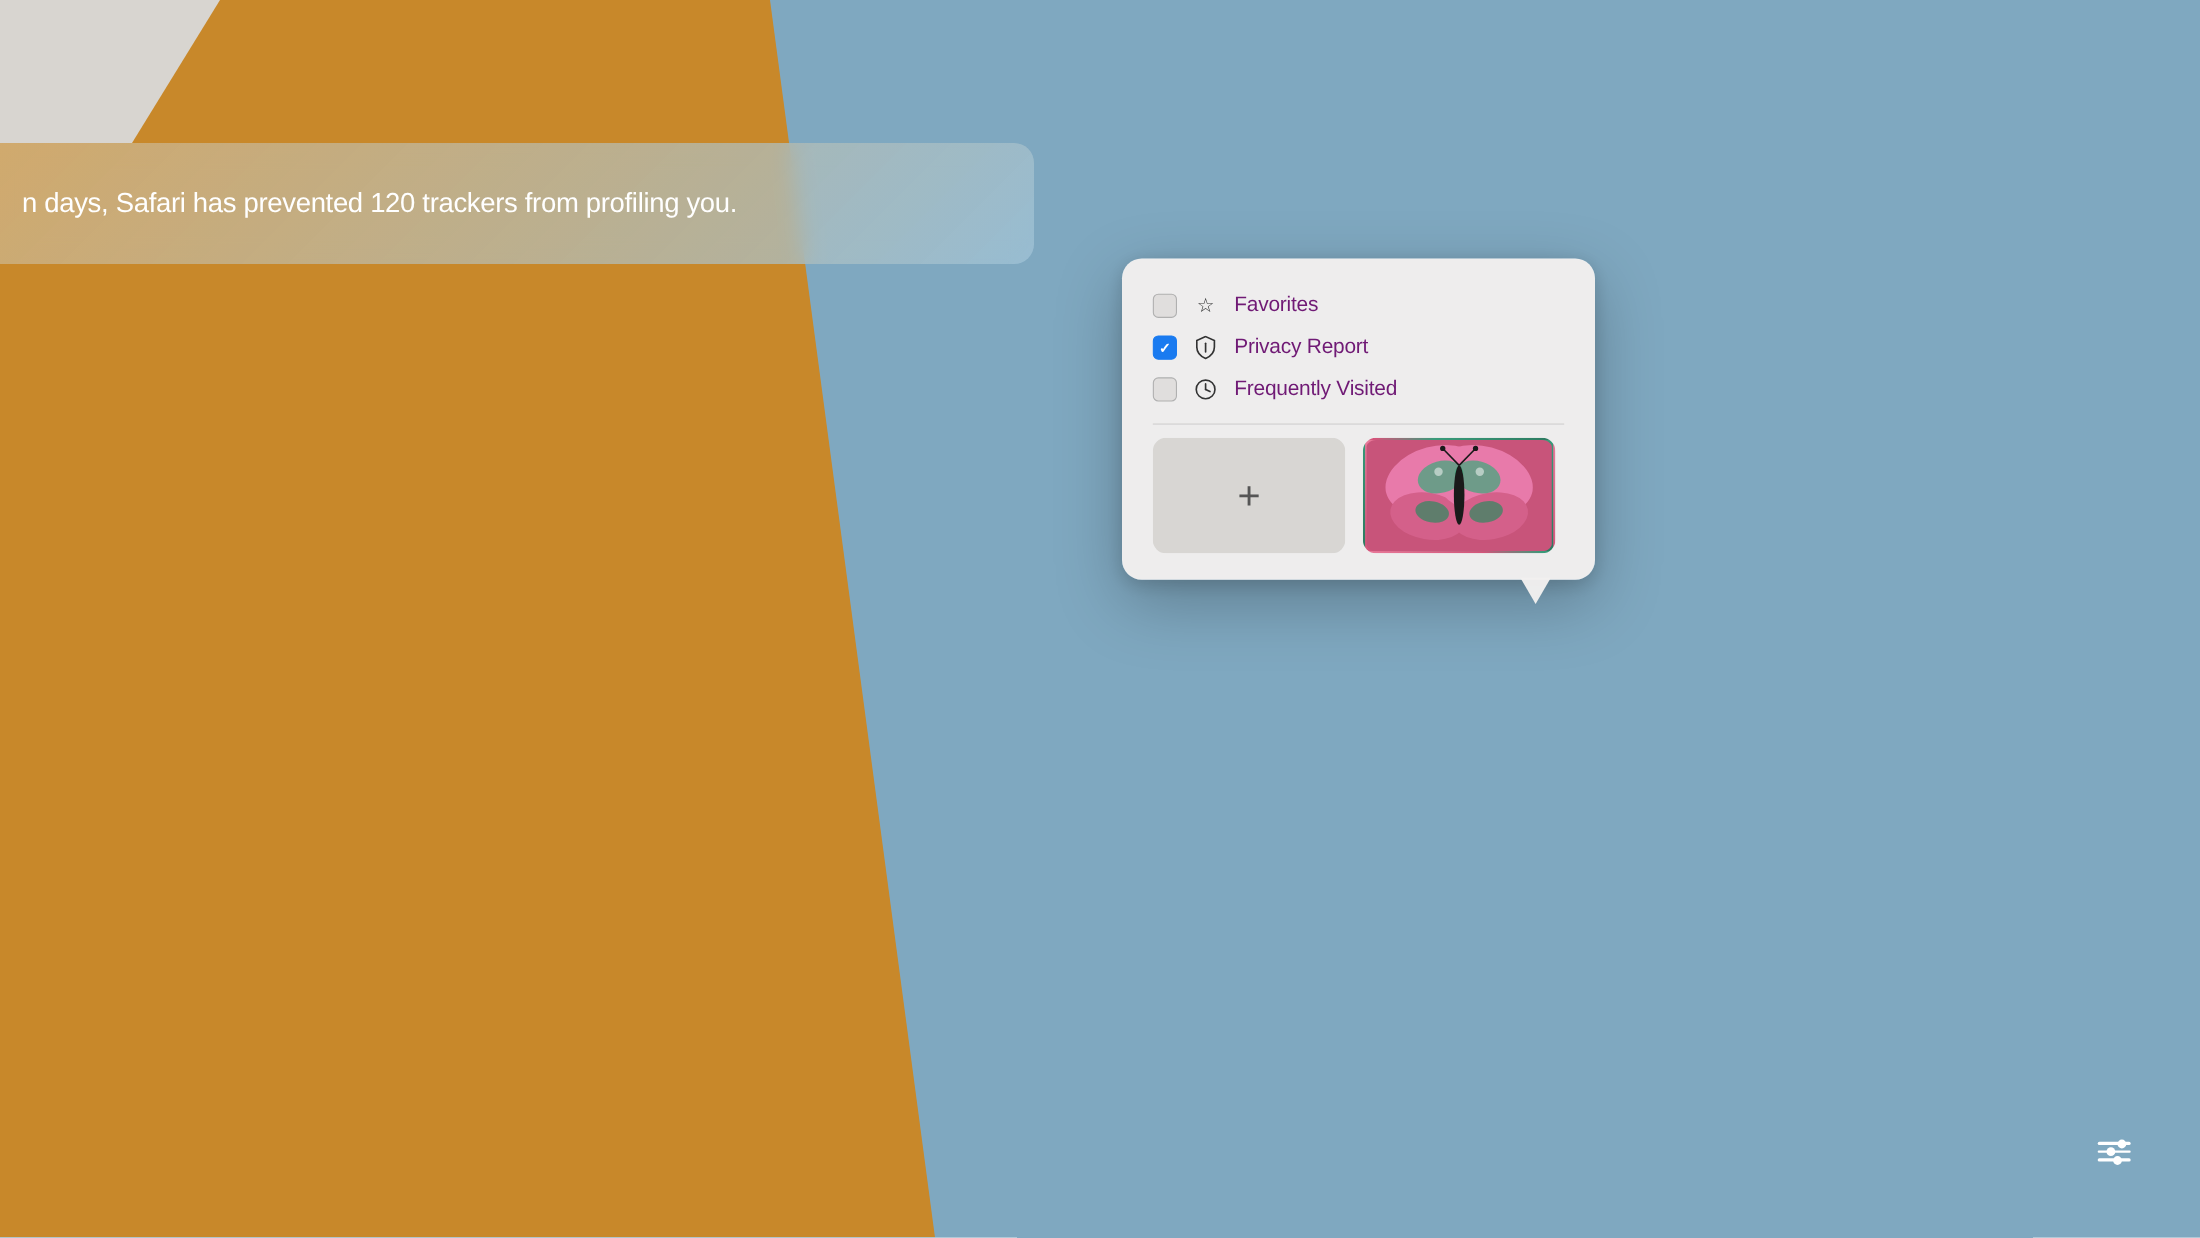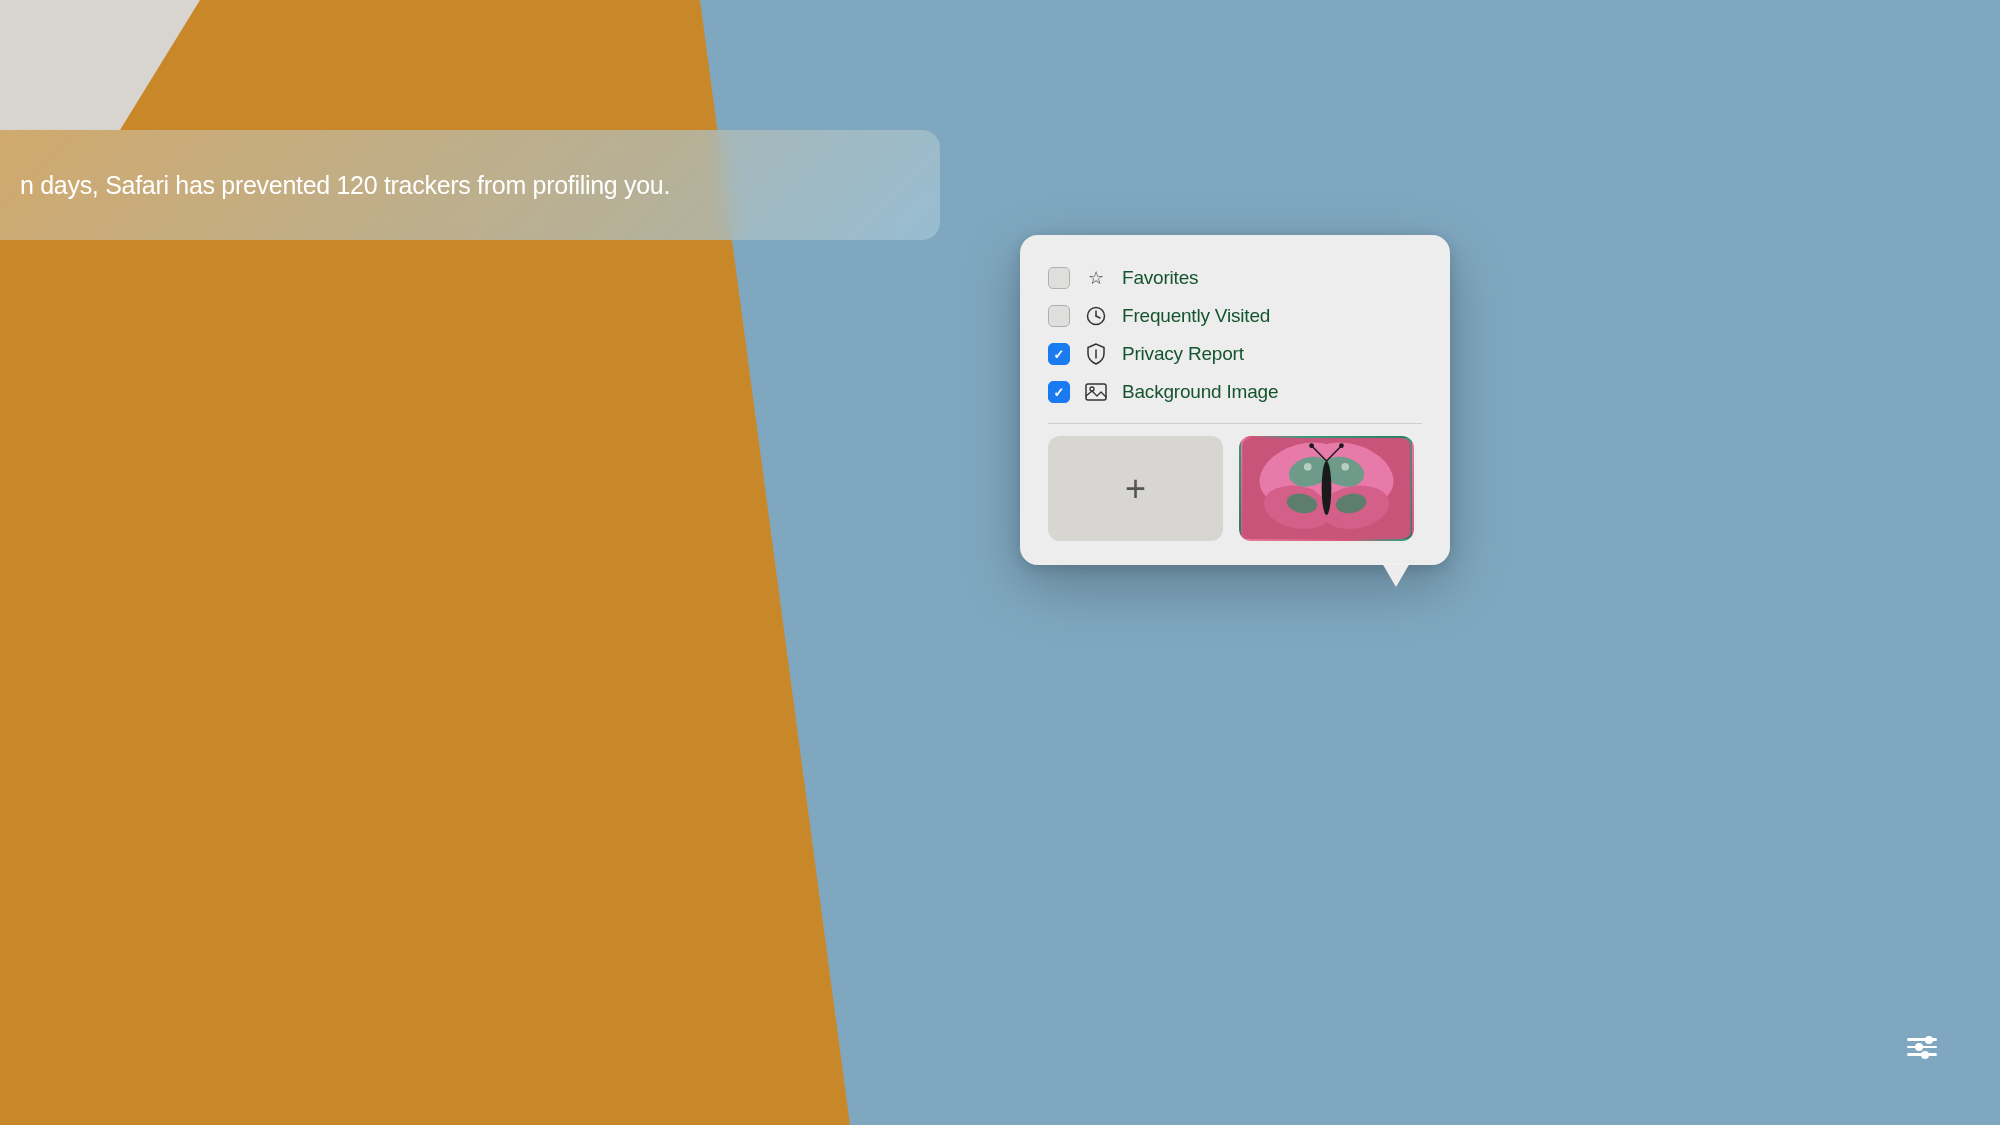--- a/index.html
+++ b/index.html
@@ -126,21 +126,21 @@
       display: flex;
       align-items: center;
       justify-content: center;
       font-size: 18px;
       color: #333;
       flex-shrink: 0;
     }
 
     .menu-label {
       font-size: 19px;
-      color: #14532d;
+      color: #701a75;
       font-weight: 400;
       letter-spacing: -0.2px;
     }
 
     .divider {
       height: 1px;
       background: #d0cece;
       margin: 12px 0;
     }
 
@@ -237,58 +237,47 @@
 <div class="privacy-banner">
   <span class="privacy-banner-text">n days, Safari has prevented 120 trackers from profiling you.</span>
 </div>
 
 <div class="customize-panel">
 
   <div class="menu-item">
     <div class="checkbox"></div>
     <div class="menu-icon">☆</div>
     <span class="menu-label">Favorites</span>
+  </div>
+
+  <div class="menu-item">
+    <div class="checkbox checked"></div>
+    <div class="menu-icon">
+      <svg width="20" height="22" viewBox="0 0 20 22" fill="none">
+        <path d="M10 1L2 4.5V10.5C2 15 5.5 19 10 21C14.5 19 18 15 18 10.5V4.5L10 1Z" stroke="#333" stroke-width="1.5" fill="none"></path>
+        <line x1="10" y1="7" x2="10" y2="15" stroke="#333" stroke-width="1.5" stroke-linecap="round"></line>
+      </svg>
+    </div>
+    <span class="menu-label">Privacy Report</span>
   </div>
 
   <div class="menu-item">
     <div class="checkbox"></div>
     <div class="menu-icon">
       <svg width="20" height="20" viewBox="0 0 20 20" fill="none">
         <circle cx="10" cy="10" r="8.5" stroke="#333" stroke-width="1.5"></circle>
         <line x1="10" y1="5" x2="10" y2="10" stroke="#333" stroke-width="1.5" stroke-linecap="round"></line>
         <line x1="10" y1="10" x2="14" y2="12" stroke="#333" stroke-width="1.5" stroke-linecap="round"></line>
       </svg>
     </div>
     <span class="menu-label">Frequently Visited</span>
   </div>
 
-  <div class="menu-item">
-    <div class="checkbox checked"></div>
-    <div class="menu-icon">
-      <svg width="20" height="22" viewBox="0 0 20 22" fill="none">
-        <path d="M10 1L2 4.5V10.5C2 15 5.5 19 10 21C14.5 19 18 15 18 10.5V4.5L10 1Z" stroke="#333" stroke-width="1.5" fill="none"></path>
-        <line x1="10" y1="7" x2="10" y2="15" stroke="#333" stroke-width="1.5" stroke-linecap="round"></line>
-      </svg>
-    </div>
-    <span class="menu-label">Privacy Report</span>
-  </div>
-
-
-
-  <div class="menu-item">
-    <div class="checkbox checked"></div>
-    <div class="menu-icon">
-      <svg width="22" height="18" viewBox="0 0 22 18" fill="none">
-        <rect x="1" y="1" width="20" height="16" rx="2" stroke="#333" stroke-width="1.5"></rect>
-        <circle cx="7" cy="6" r="2" stroke="#333" stroke-width="1.3"></circle>
-        <path d="M1 13L7 8L12 13L16 9L21 14" stroke="#333" stroke-width="1.3" stroke-linecap="round" stroke-linejoin="round"></path>
-      </svg>
-    </div>
-    <span class="menu-label">Background Image</span>
-  </div>
+
+
 
   <div class="divider"></div>
 
   <div class="image-picker-row">
     <div class="image-option add">
       <span>+</span>
     </div>
     <div class="image-option butterfly">
       <svg class="butterfly-svg" viewBox="0 0 175 105" xmlns="http://www.w3.org/2000/svg">
 

